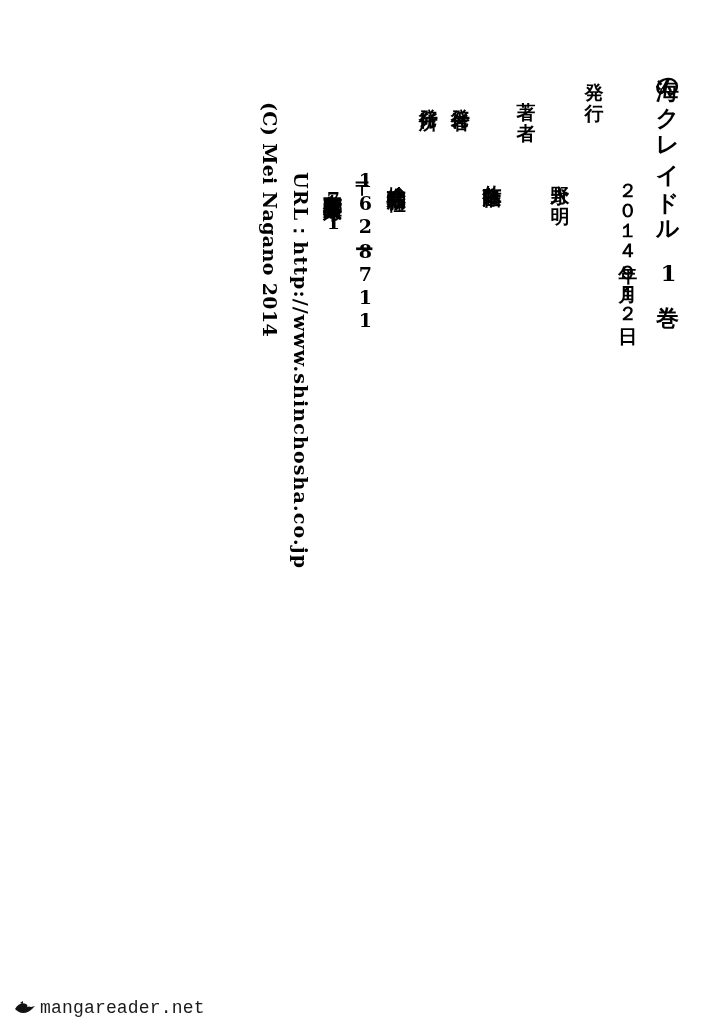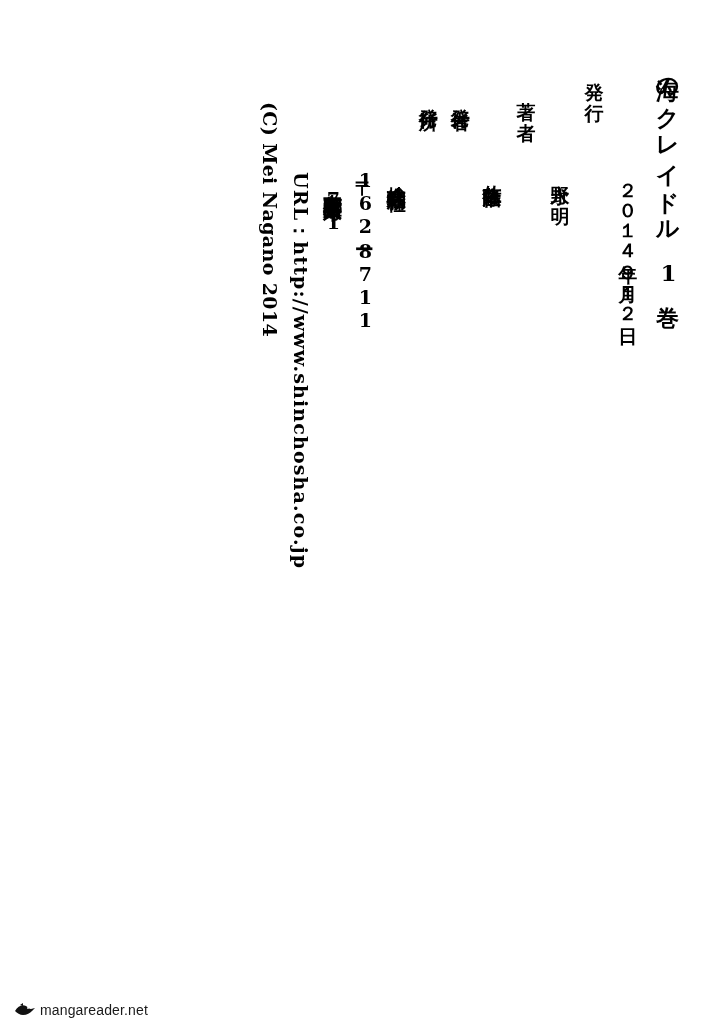--- a/index.html
+++ b/index.html
@@ -91,22 +91,22 @@
   
   #watermark {
     position: absolute;
     left: 14px;
     bottom: 10px;
     display: flex;
     align-items: center;
     gap: 4px;
   }
   #watermark .wm-text {
-    font-family: Liberation Sans, sans-serif;
-    font-size: 14px;
+    font-family: Liberation Mono, monospace;
+    font-size: 18px;
     color: #1a1a1a;
     letter-spacing: 0.01em;
   }
   #watermark .wm-icon {
     width: 22px;
     height: 16px;
     display: block;
   }
 </style>
 </head>

